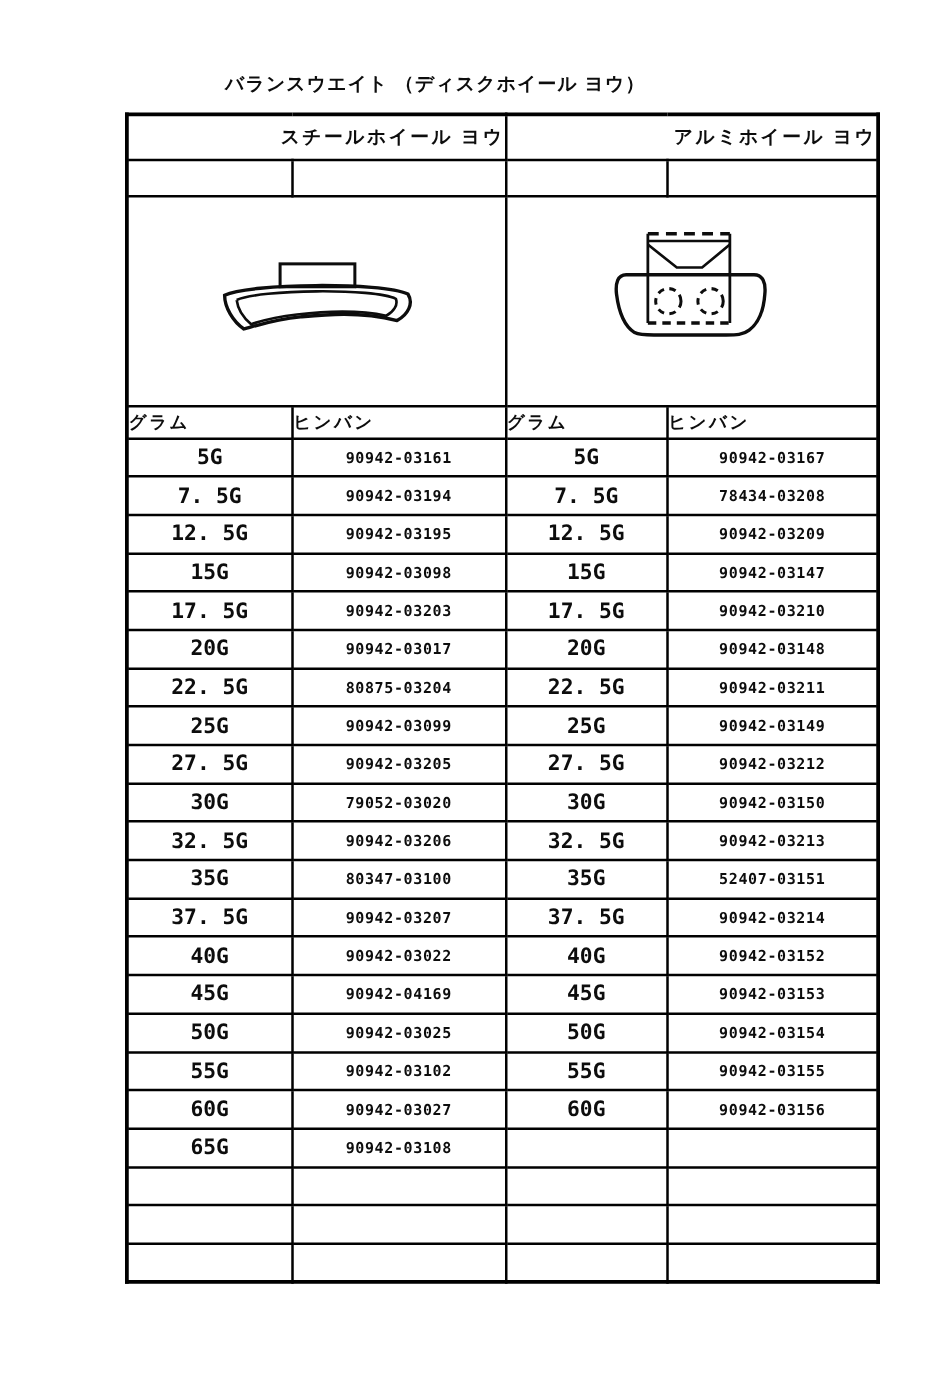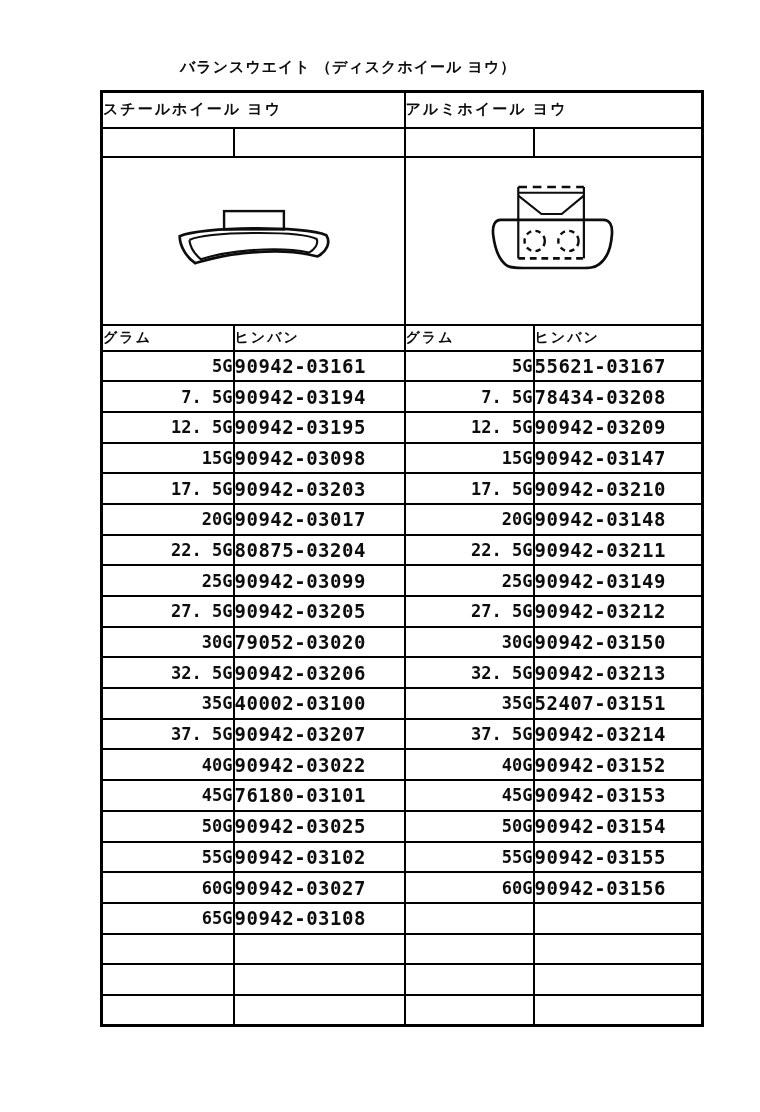--- a/index.html
+++ b/index.html
@@ -31,43 +31,44 @@
   .catalog-table th, .catalog-table td {
     border: 2px solid #000;
     padding: 0;
     overflow: hidden;
     white-space: nowrap;
   }
   .r-group th {
     height: 36px;
     font-size: 15px;
     font-weight: bold;
-    text-align: left;
+    text-align: right;
     letter-spacing: 2px;
   }
   .r-empty td { height: 29px; }
   .r-img td { height: 168px; vertical-align: middle; text-align: center; }
   .r-colhead td {
     height: 26px;
     font-size: 14px;
     font-weight: bold;
     text-align: left;
     letter-spacing: 2px;
   }
   .c-gram {
     font-family: "DejaVu Sans Mono", monospace;
     font-size: 17px;
     font-weight: bold;
-    text-align: right;
+    text-align: center;
     height: 30.7px;
   }
   .c-part {
     font-family: "DejaVu Sans Mono", monospace;
-    font-size: 19px;
-    font-weight: bold;
+    font-size: 12px;
+    font-weight: bold;
+    text-align: center;
     letter-spacing: 0.5px;
     height: 30px;
   }
   .footer-code {
     position: absolute;
     right: 16px; top: 1136px;
     font-family: "DejaVu Sans Mono", monospace;
     font-size: 18px;
     font-weight: bold;
     letter-spacing: 1px;
@@ -126,21 +127,21 @@
     <td>ヒンバン</td>
     <td>グラム</td>
     <td>ヒンバン</td>
   </tr>
   </tbody>
     <tbody>
       <tr>
         <td class="c-gram">5G</td>
         <td class="c-part">90942-03161</td>
         <td class="c-gram">5G</td>
-        <td class="c-part">55621-03167</td>
+        <td class="c-part">90942-03167</td>
       </tr>
       <tr>
         <td class="c-gram">7. 5G</td>
         <td class="c-part">90942-03194</td>
         <td class="c-gram">7. 5G</td>
         <td class="c-part">78434-03208</td>
       </tr>
       <tr>
         <td class="c-gram">12. 5G</td>
         <td class="c-part">90942-03195</td>
@@ -190,39 +191,39 @@
         <td class="c-part">90942-03150</td>
       </tr>
       <tr>
         <td class="c-gram">32. 5G</td>
         <td class="c-part">90942-03206</td>
         <td class="c-gram">32. 5G</td>
         <td class="c-part">90942-03213</td>
       </tr>
       <tr>
         <td class="c-gram">35G</td>
-        <td class="c-part">40002-03100</td>
+        <td class="c-part">80347-03100</td>
         <td class="c-gram">35G</td>
         <td class="c-part">52407-03151</td>
       </tr>
       <tr>
         <td class="c-gram">37. 5G</td>
         <td class="c-part">90942-03207</td>
         <td class="c-gram">37. 5G</td>
         <td class="c-part">90942-03214</td>
       </tr>
       <tr>
         <td class="c-gram">40G</td>
         <td class="c-part">90942-03022</td>
         <td class="c-gram">40G</td>
         <td class="c-part">90942-03152</td>
       </tr>
       <tr>
         <td class="c-gram">45G</td>
-        <td class="c-part">76180-03101</td>
+        <td class="c-part">90942-04169</td>
         <td class="c-gram">45G</td>
         <td class="c-part">90942-03153</td>
       </tr>
       <tr>
         <td class="c-gram">50G</td>
         <td class="c-part">90942-03025</td>
         <td class="c-gram">50G</td>
         <td class="c-part">90942-03154</td>
       </tr>
       <tr>

